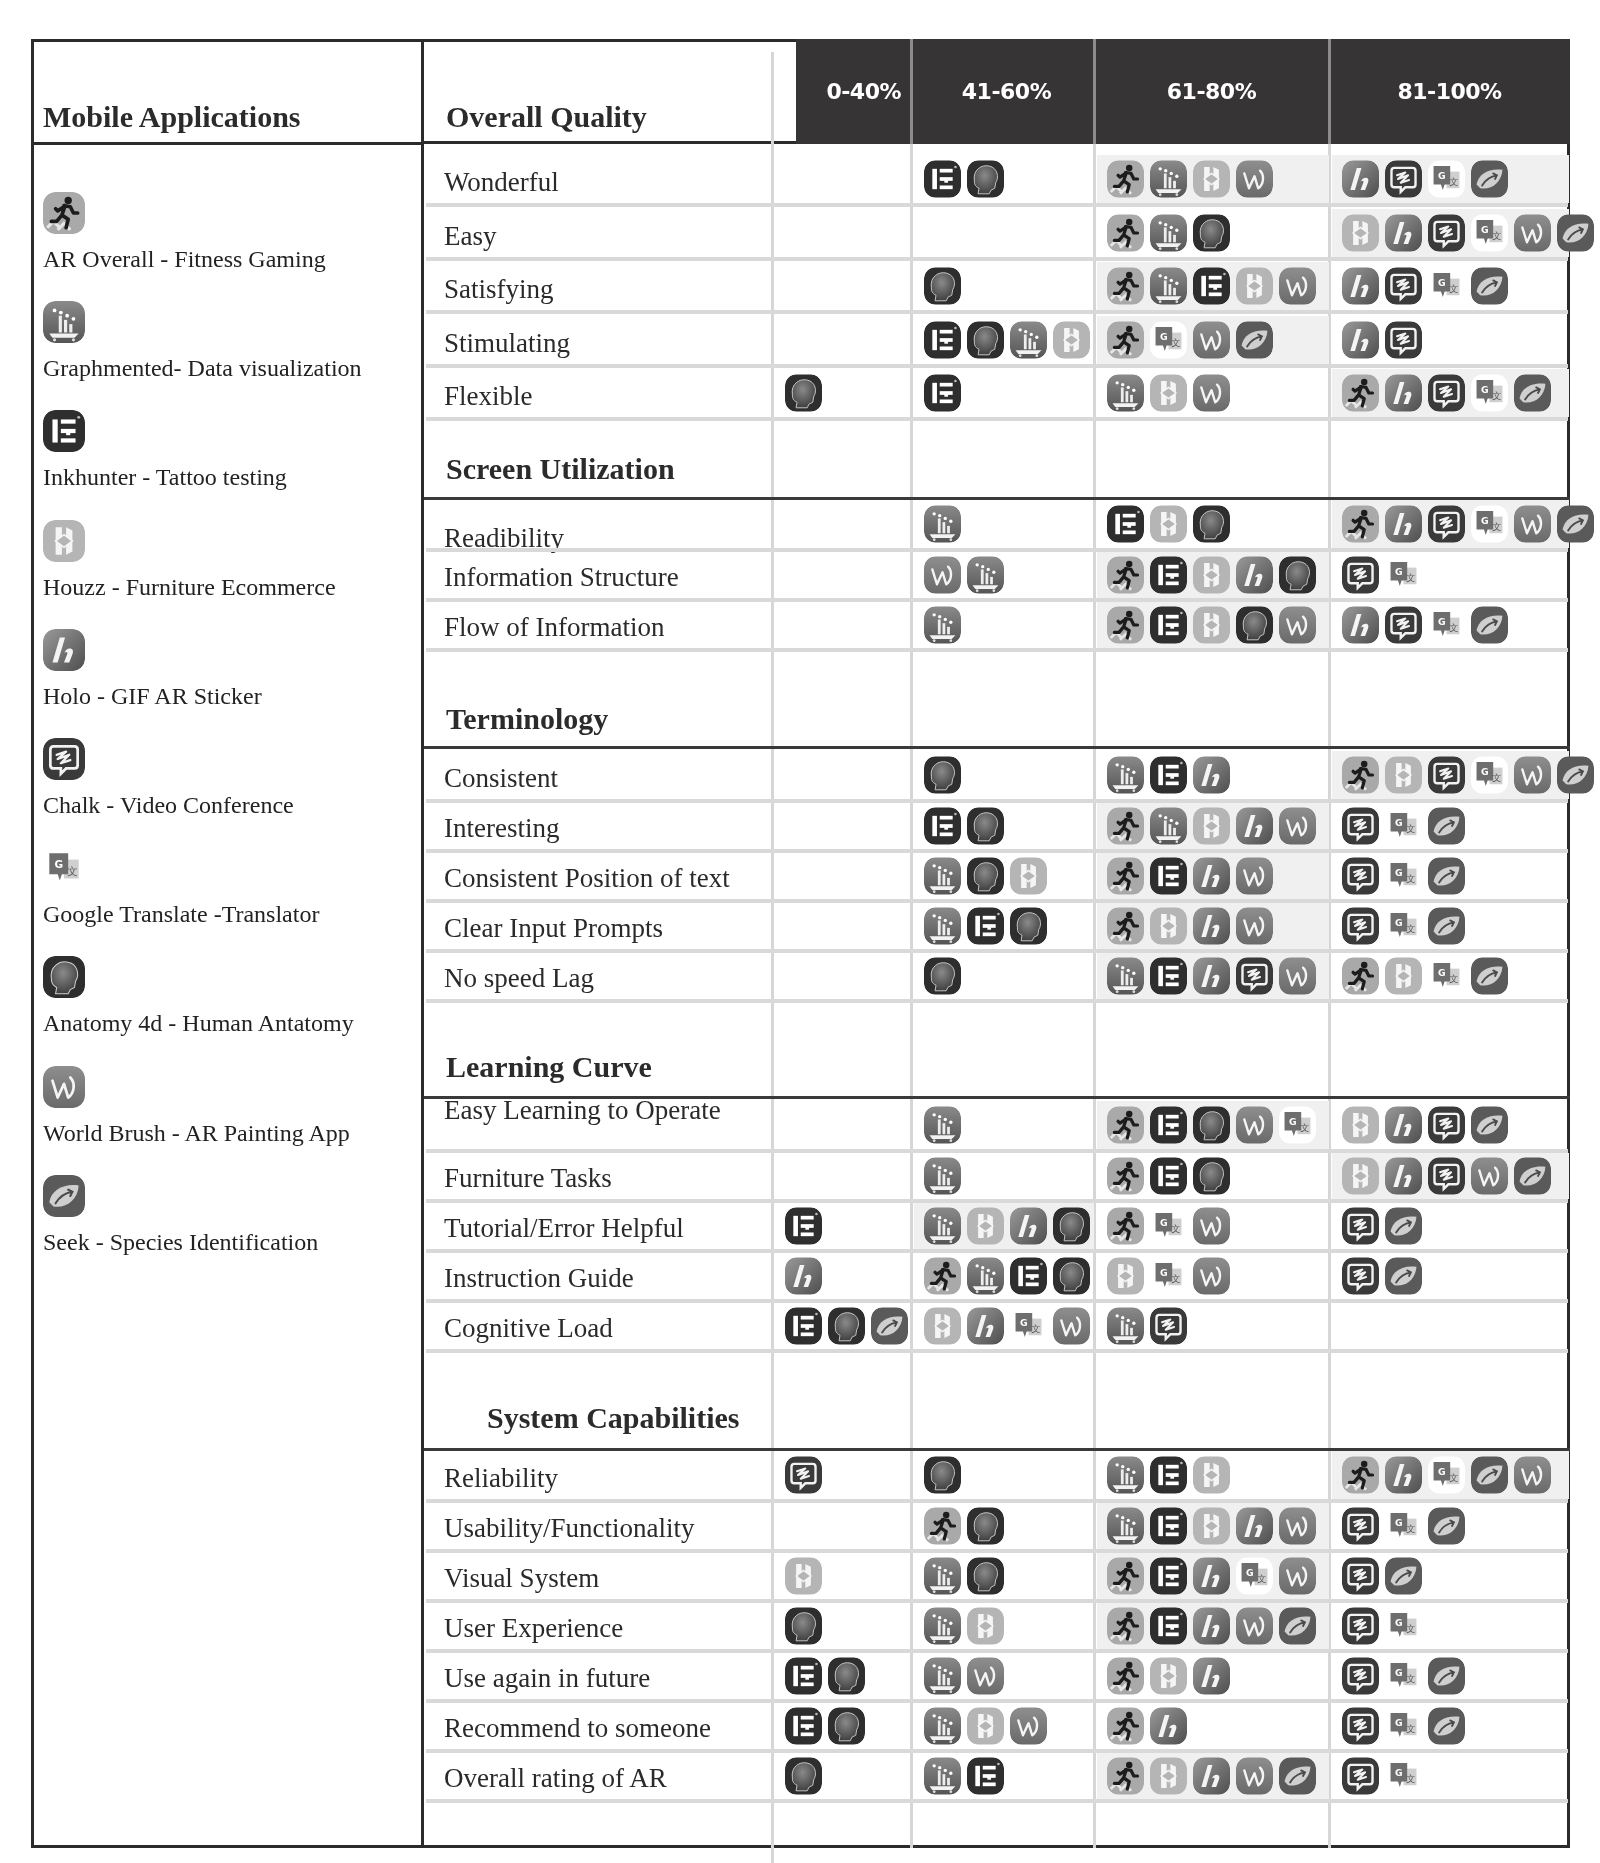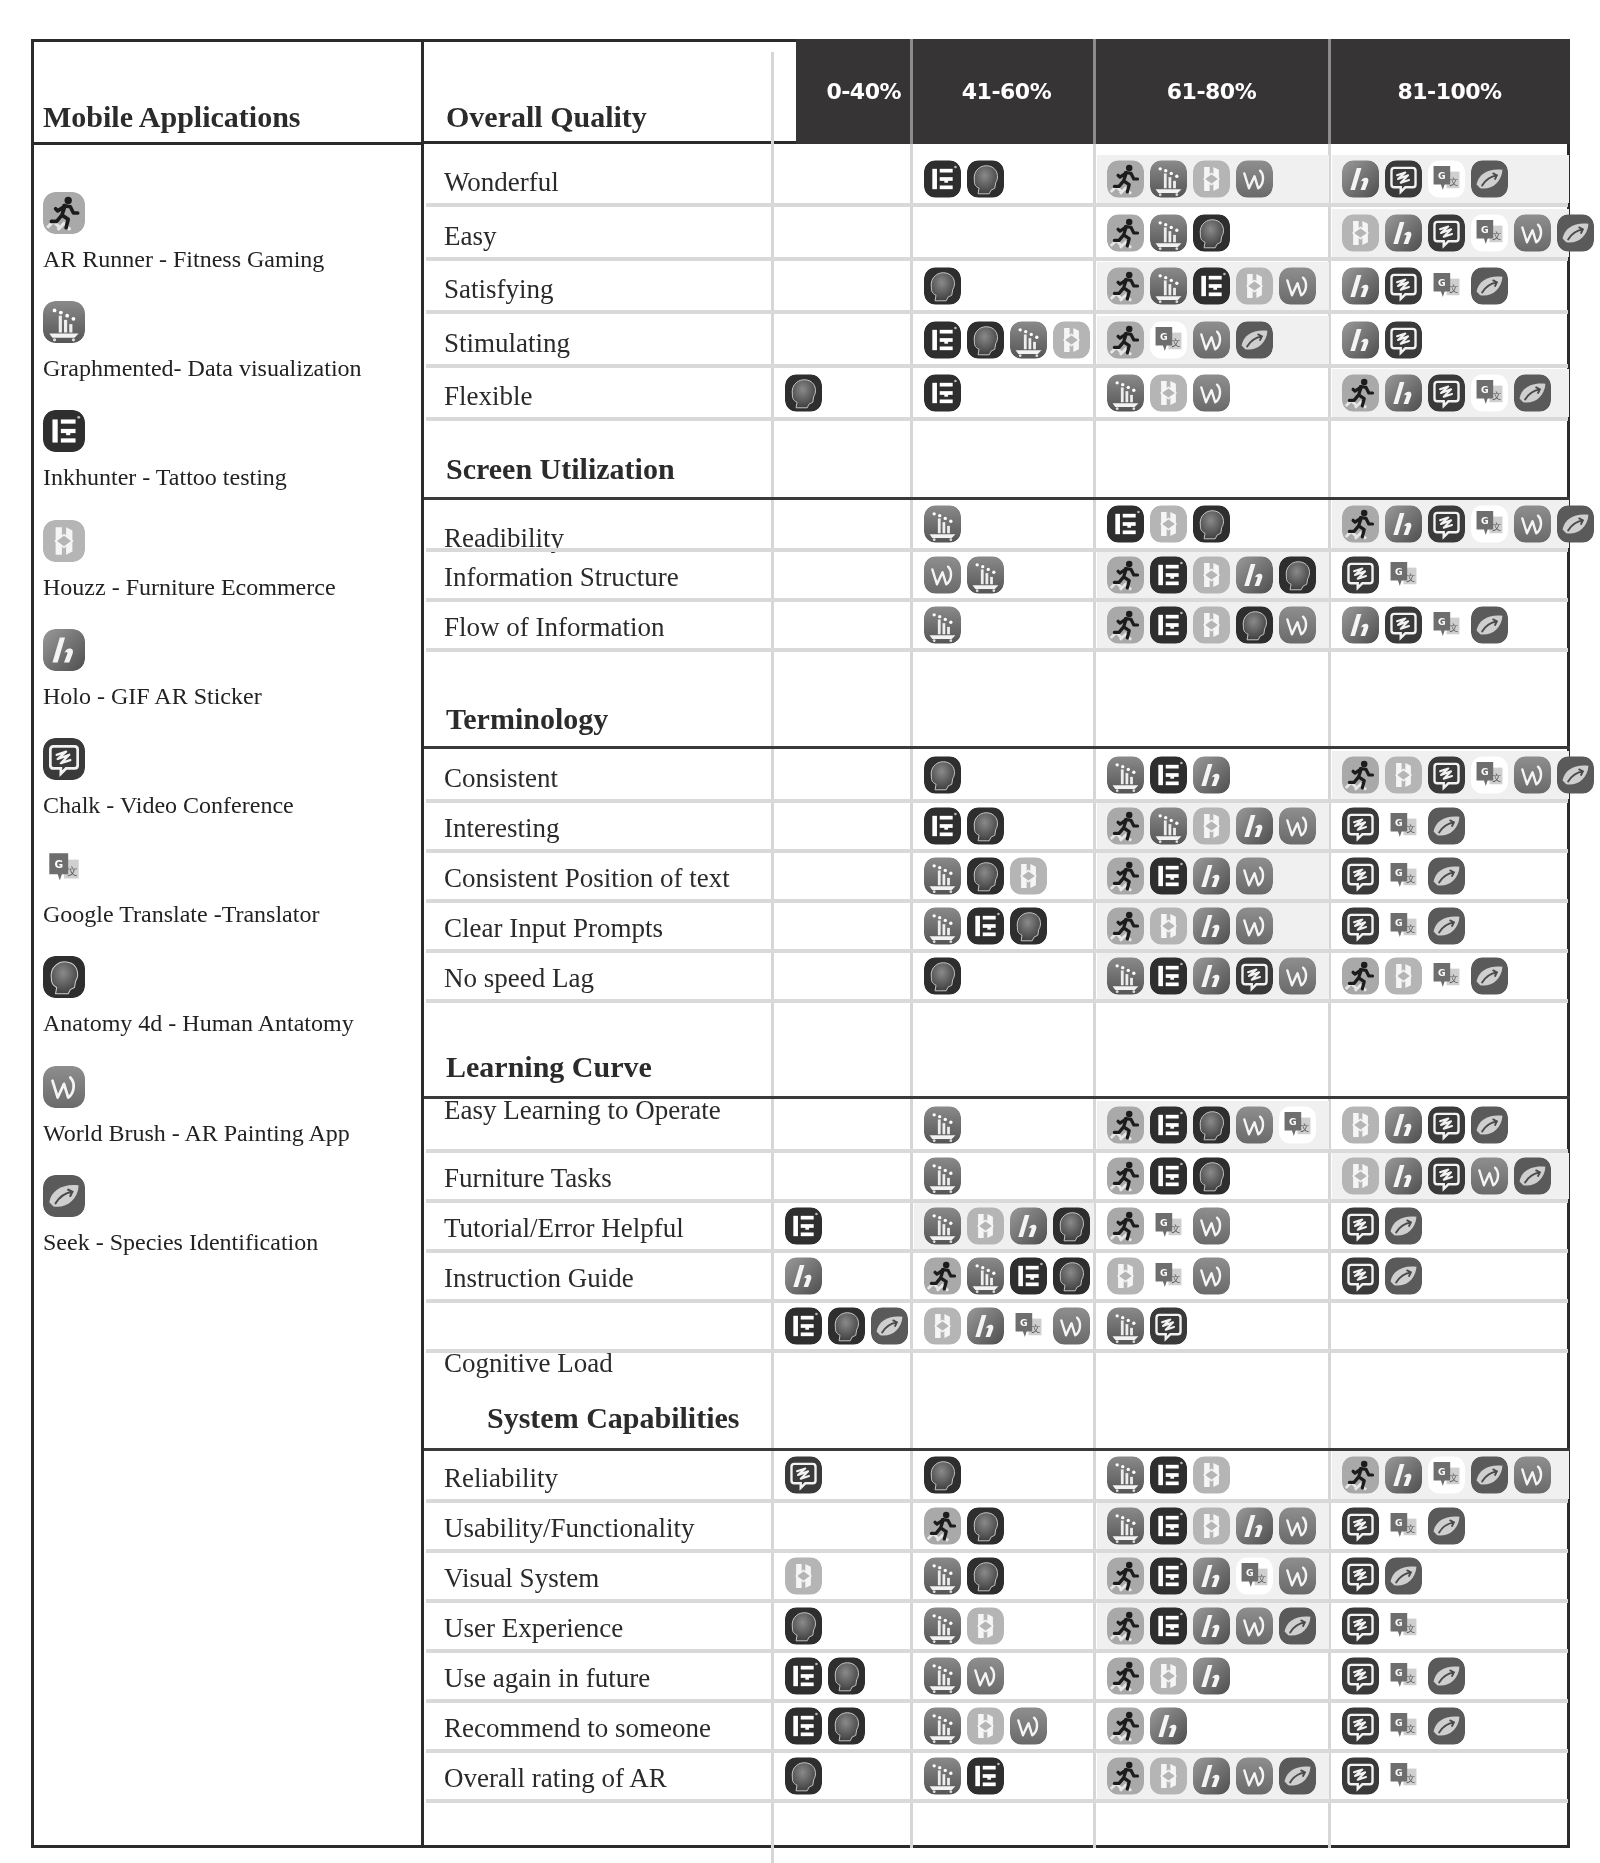--- a/index.html
+++ b/index.html
@@ -60,21 +60,21 @@
 <div class="grid-vline" style="left:1328px;top:144px;height:1704px;"></div>
 
 <div id="legend">
     <div class="legend-item" style="top: 192px;"><span class="app-icon">
         <svg viewBox="0 0 40 40">
           <rect width="40" height="40" rx="12" fill="#a9a9a9"></rect>
           <path d="M4 34 L10 28 L16 34 M14 36 L20 30 L26 36" stroke="#e6e6e6" stroke-width="3" fill="none"></path>
           <circle cx="24" cy="8" r="3.5" fill="#1c1c1c"></circle>
           <path d="M20 13 L26 14 L29 20 L33 20 M21 13 L18 22 L24 26 L22 34 M18 22 L13 28 L8 28 M20 14 L14 18 L12 16" stroke="#1c1c1c" stroke-width="3.5" fill="none" stroke-linecap="round" stroke-linejoin="round"></path>
         </svg>
-      </span><span class="legend-label">AR Runner - Fitness Gaming</span></div>
+      </span><span class="legend-label">AR Overall - Fitness Gaming</span></div>
     <div class="legend-item" style="top: 301.2px;"><span class="app-icon">
         <svg viewBox="0 0 40 40">
           <defs>
             <linearGradient id="gg" x1="0" y1="0" x2="0" y2="1">
               <stop offset="0" stop-color="#8a8a8a"></stop>
               <stop offset="1" stop-color="#555"></stop>
             </linearGradient>
           </defs>
           <rect width="40" height="40" rx="12" fill="url(#gg)"></rect>
           <rect x="15" y="14" width="3" height="16" fill="#eee"></rect>
@@ -2222,21 +2222,21 @@
       </span>
       <span class="app-icon">
         <svg viewBox="0 0 40 40">
           <rect width="40" height="40" rx="12" fill="#3a3a3a"></rect>
           <path d="M10 8 L30 8 Q33 8 33 11 L33 26 Q33 29 30 29 L22 29 L17 34 L17 29 L10 29 Q7 29 7 26 L7 11 Q7 8 10 8 Z" fill="none" stroke="#f2f2f2" stroke-width="2.6"></path>
           <path d="M13 16 L22 13 L14 20 L25 16 L17 24 L26 21" fill="none" stroke="#f2f2f2" stroke-width="2.2" stroke-linecap="round" stroke-linejoin="round"></path>
         </svg>
       </span>
     </div>
     <div class="cell" style="left: 1332px; width: 237px; top: 1303px; height: 46px;"></div>
-    <div class="row-label" style="top: 1348px; text-align: center;">Cognitive Load</div>
+    <div class="row-label" style="top: 1313px; text-align: center;">Cognitive Load</div>
     <div class="row-hline" style="top: 1349px;"></div>
     <div class="title-section" style="top: 1401px; margin-left: 41px;">System Capabilities</div>
     <div class="sec-hline" style="top: 1448px;"></div>
     <div class="cell" style="left: 775px; width: 136px; top: 1451px; height: 48px;">
       <span class="app-icon">
         <svg viewBox="0 0 40 40">
           <rect width="40" height="40" rx="12" fill="#3a3a3a"></rect>
           <path d="M10 8 L30 8 Q33 8 33 11 L33 26 Q33 29 30 29 L22 29 L17 34 L17 29 L10 29 Q7 29 7 26 L7 11 Q7 8 10 8 Z" fill="none" stroke="#f2f2f2" stroke-width="2.6"></path>
           <path d="M13 16 L22 13 L14 20 L25 16 L17 24 L26 21" fill="none" stroke="#f2f2f2" stroke-width="2.2" stroke-linecap="round" stroke-linejoin="round"></path>
         </svg>

